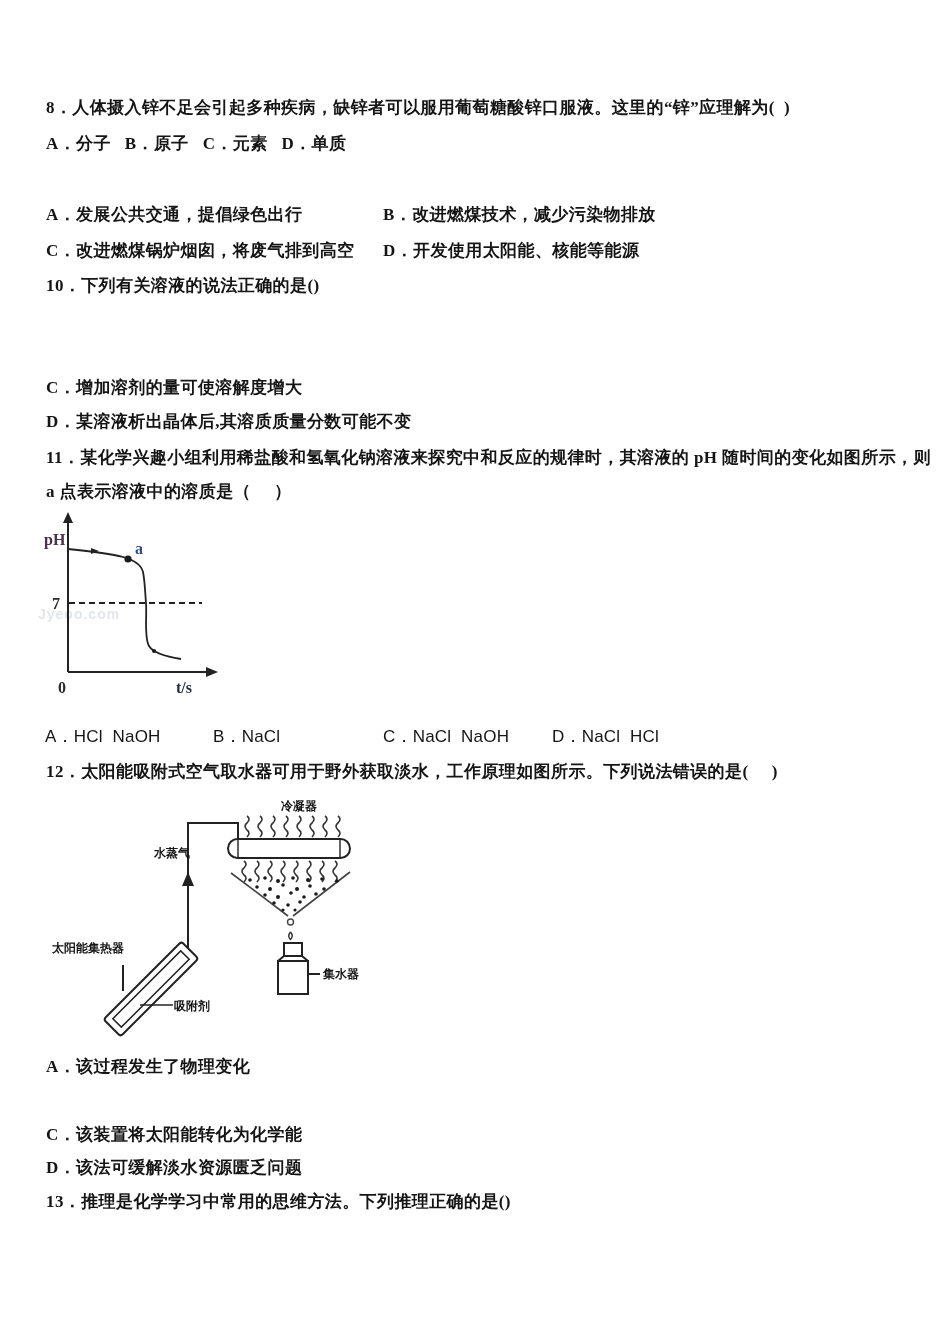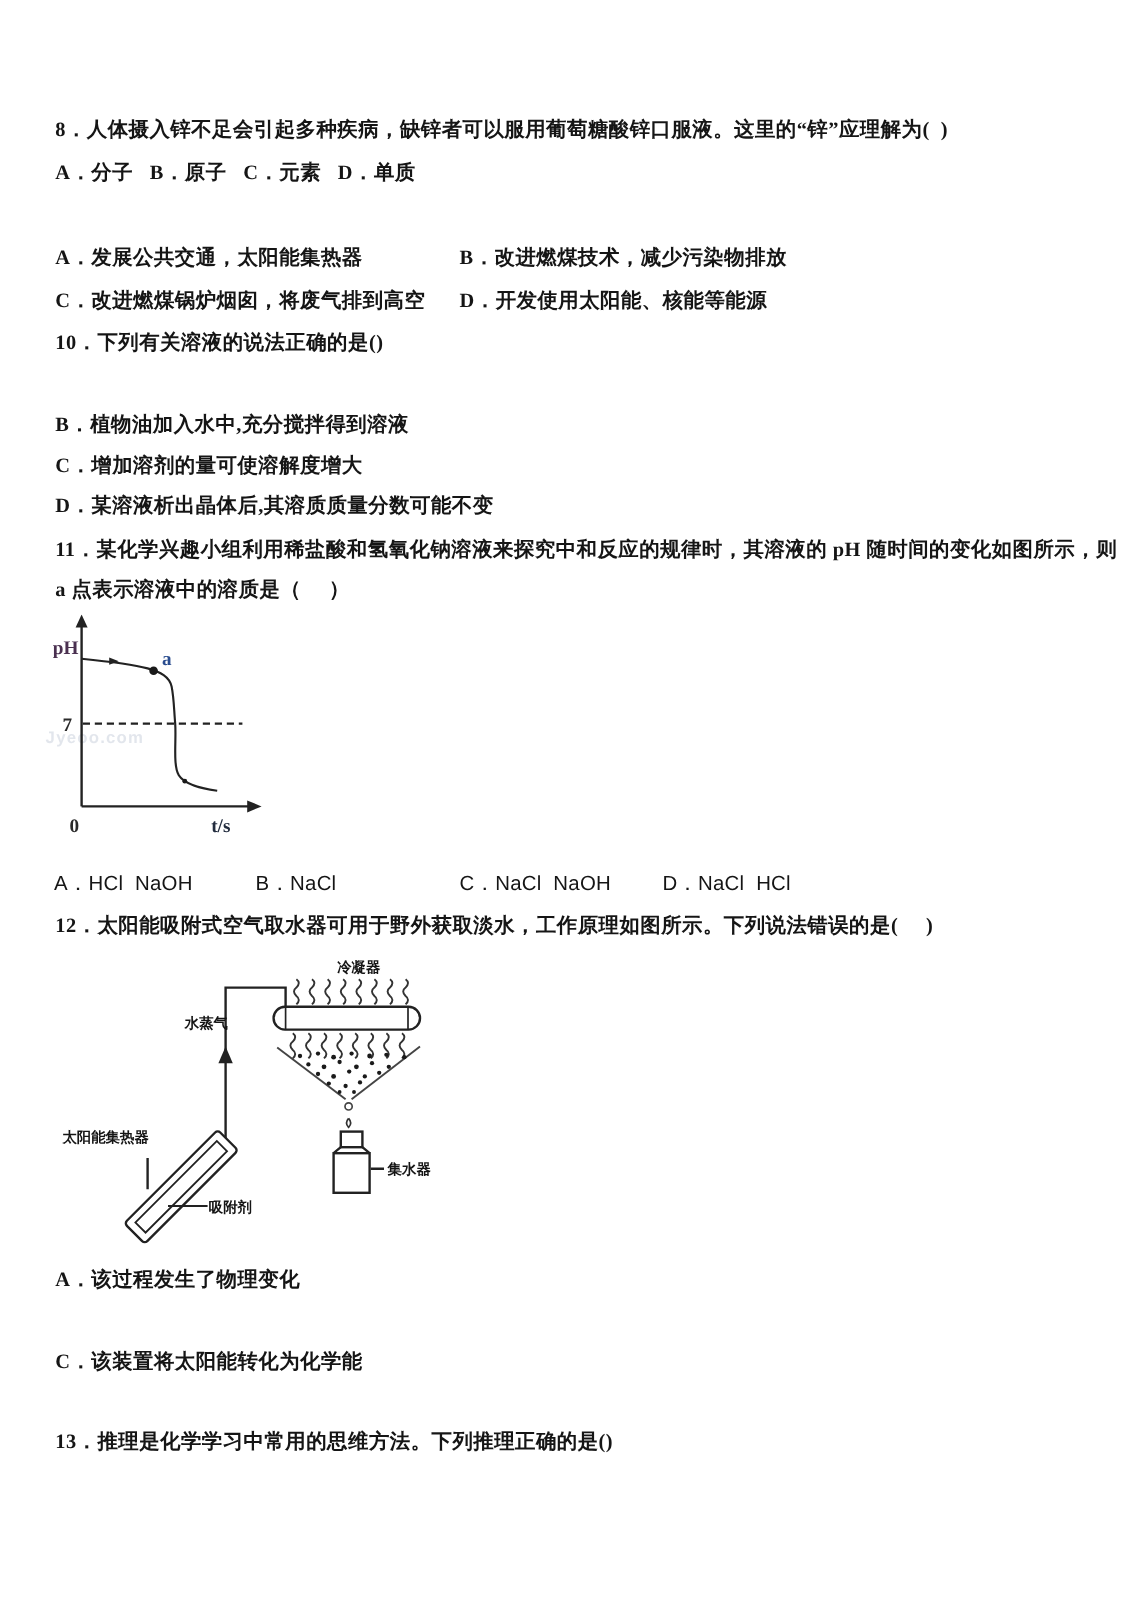--- a/index.html
+++ b/index.html
@@ -17,27 +17,26 @@
   .axis-label{font-size:16px;font-weight:700;font-family:"Liberation Serif",serif;}
 </style>
 </head>
 <body>
 
 <div class="page">
 
   <div class="line" style="top:97px">8．人体摄入锌不足会引起多种疾病，缺锌者可以服用葡萄糖酸锌口服液。这里的“锌”应理解为(  )</div>
   <div class="line" style="top:133px">A．分子   B．原子   C．元素   D．单质</div>
 
-  <div class="line" style="top:204px;left:46px">A．发展公共交通，太阳能集热器</div>
+  <div class="line" style="top:204px;left:46px">A．发展公共交通，提倡绿色出行</div>
   <div class="line" style="top:204px;left:383px">B．改进燃煤技术，减少污染物排放</div>
   <div class="line" style="top:240px;left:383px">D．开发使用太阳能、核能等能源</div>
   <div class="line" style="top:240px;left:46px">C．改进燃煤锅炉烟囱，将废气排到高空</div>
 
   <div class="line" style="top:275px">10．下列有关溶液的说法正确的是()</div>
-  <div class="line" style="top:343px">B．植物油加入水中,充分搅拌得到溶液</div>
   <div class="line" style="top:377px">C．增加溶剂的量可使溶解度增大</div>
   <div class="line" style="top:411px">D．某溶液析出晶体后,其溶质质量分数可能不变</div>
 
   <div class="line" style="top:447px">11．某化学兴趣小组利用稀盐酸和氢氧化钠溶液来探究中和反应的规律时，其溶液的 pH 随时间的变化如图所示，则</div>
   <div class="line" style="top:481px">a 点表示溶液中的溶质是（     ）</div>
 
   <div class="fig" style="left:30px;top:512px;width:240px;height:198px">
     <svg width="240" height="198" viewBox="0 0 240 198">
       <text class="wm" x="8" y="107">Jyeoo.com</text>
 
@@ -154,16 +153,17 @@
     </svg>
     <div class="diag-label" style="left:231px;top:2px">冷凝器</div>
     <div class="diag-label vert" style="left:104px;top:47px">水蒸气</div>
     <div class="diag-label" style="left:2px;top:144px">太阳能集热器</div>
     <div class="diag-label" style="left:124px;top:202px">吸附剂</div>
     <div class="diag-label" style="left:273px;top:170px">集水器</div>
   </div>
 
   <div class="line" style="top:1056px">A．该过程发生了物理变化</div>
   <div class="line" style="top:1124px">C．该装置将太阳能转化为化学能</div>
+  <div class="line" style="top:1157px">D．该法可缓解淡水资源匮乏问题</div>
 
   <div class="line" style="top:1191px">13．推理是化学学习中常用的思维方法。下列推理正确的是()</div>
 
 </div>
 
 </body></html>

